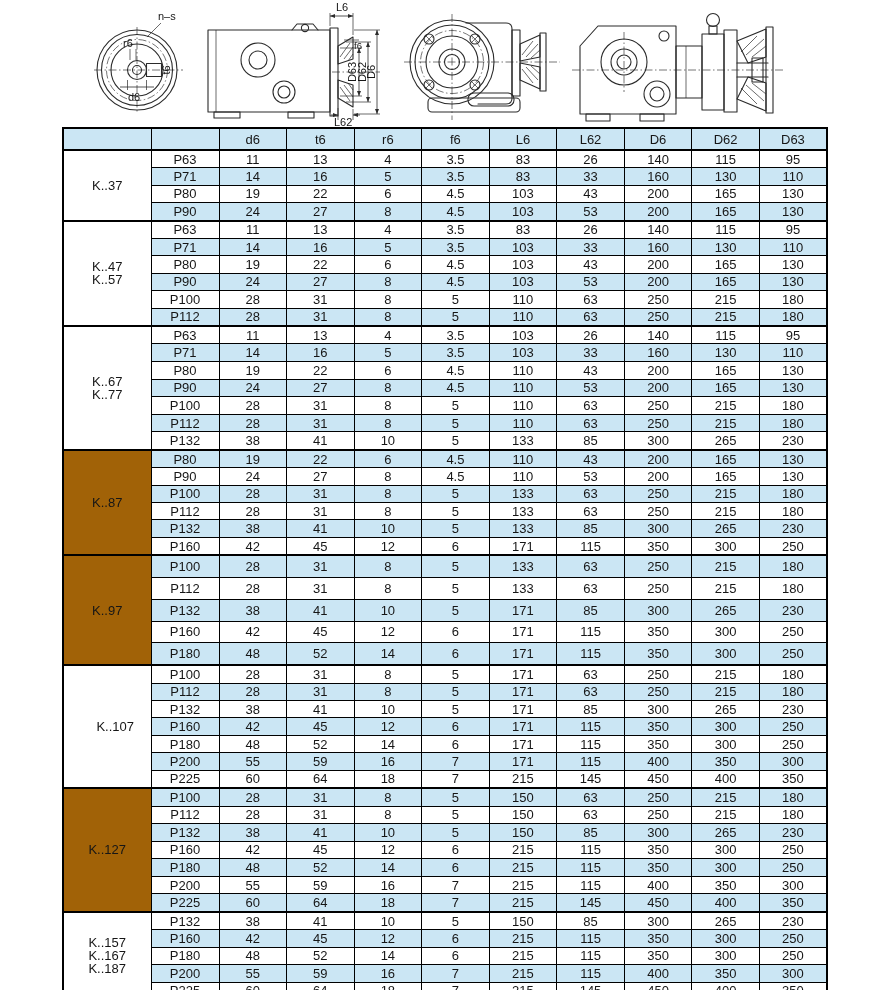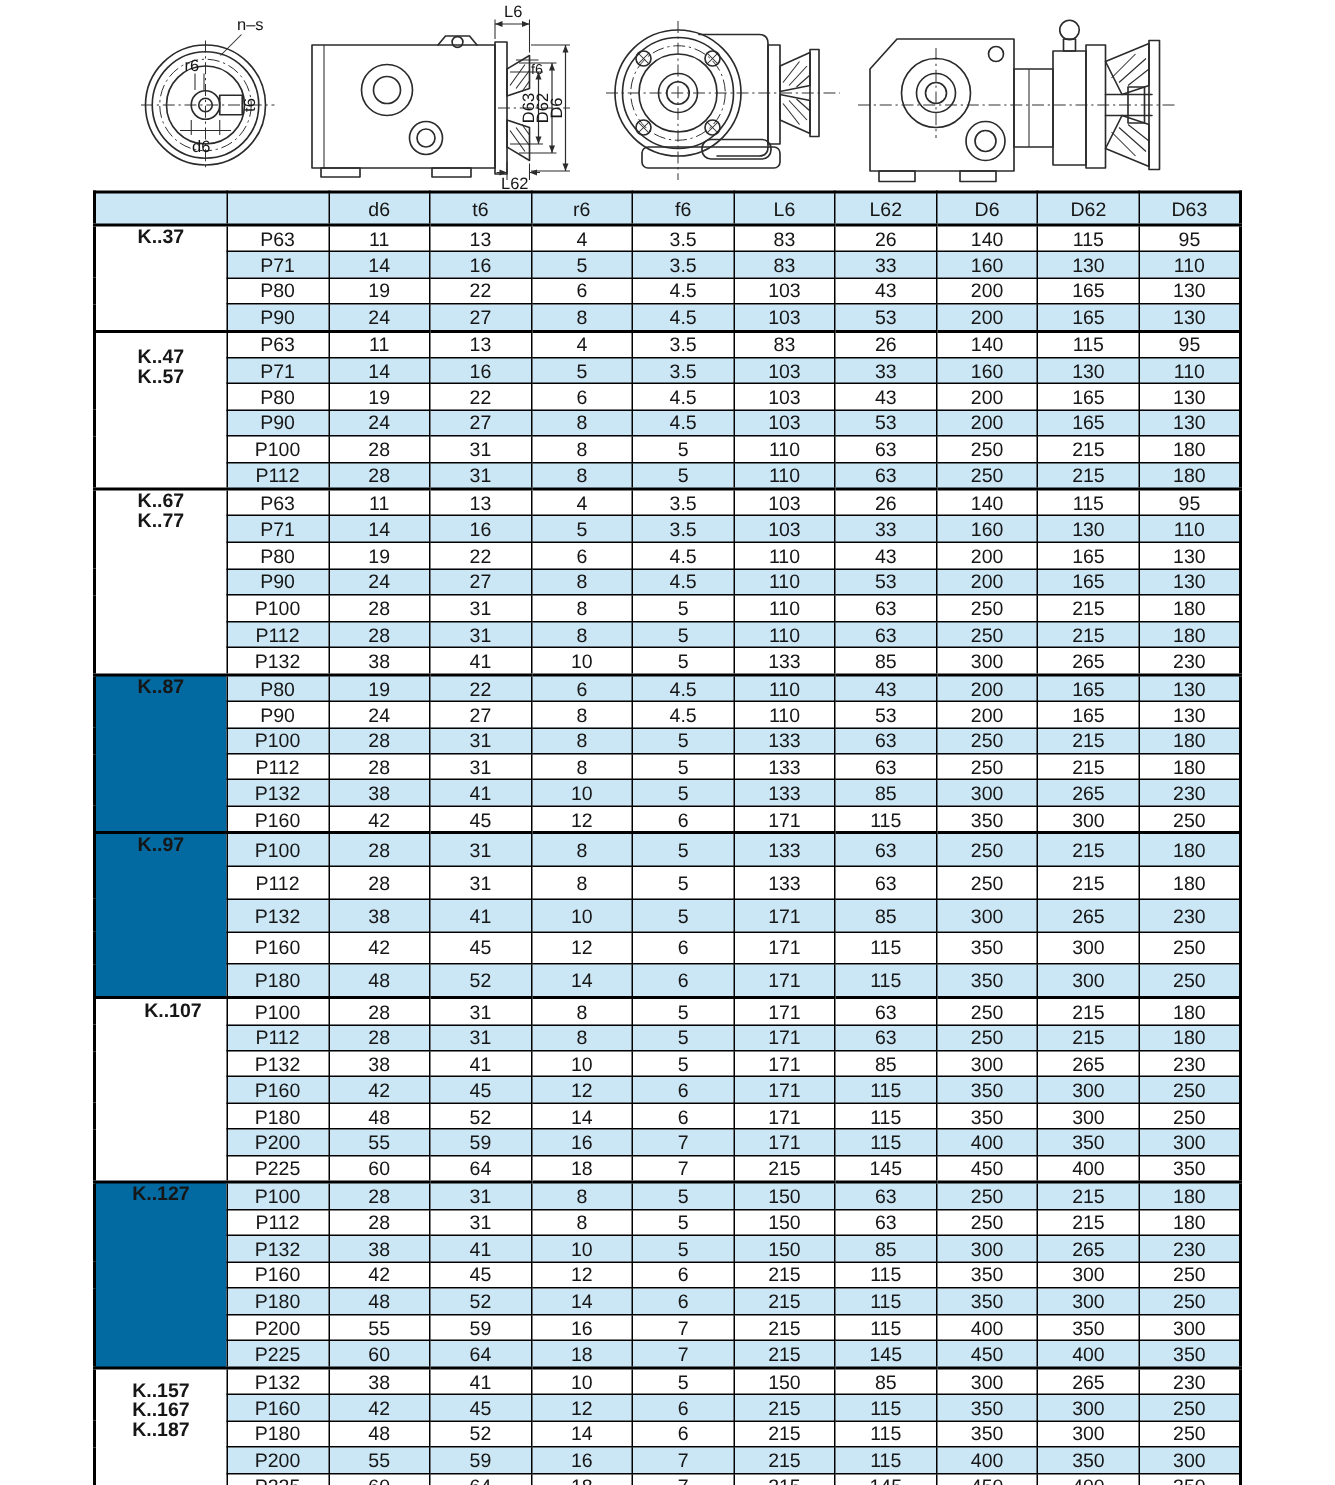--- a/index.html
+++ b/index.html
@@ -13,23 +13,23 @@
   .ah{fill:#2b2b2b;stroke:none;}
   svg text{font-family:"Liberation Sans",sans-serif;font-size:11px;fill:#161616;}
   svg text.small{font-size:9.5px;}
   table.dim-table{position:absolute;left:62px;top:127px;width:766px;border-collapse:collapse;
         table-layout:fixed;border:2px solid #000;}
   .dim-table td{border:1px solid #000;text-align:center;vertical-align:middle;height:16.4px;
         padding:0;font-size:13px;color:#161616;line-height:1;}
   .dim-table thead td{height:20px;background:#cbe6f4;border-bottom:2px solid #000;}
   .dim-table tr.blue td{background:#cbe6f4;}
   .dim-table td.group-cell{background:#ffffff;}
-  .dim-table tr.blue td.group-cell{background:#0369a1;margin-top:16px;}
+  .dim-table tr.blue td.group-cell{background:#a16207;margin-top:16px;}
   .dim-table td.gs{border-top:2px solid #000;}
-  .glabels{display:flex;flex-direction:column;justify-content:flex-start;align-items:center;font-weight:bold;}
+  .glabels{display:flex;flex-direction:column;justify-content:center;align-items:center;}
   .glabels div{font-size:13px;color:#161616;}
 </style>
 </head>
 <body>
 
 <div class="page">
 
   <svg class="drawings" width="890" height="127" viewBox="0 0 890 127">
 
     <g>

